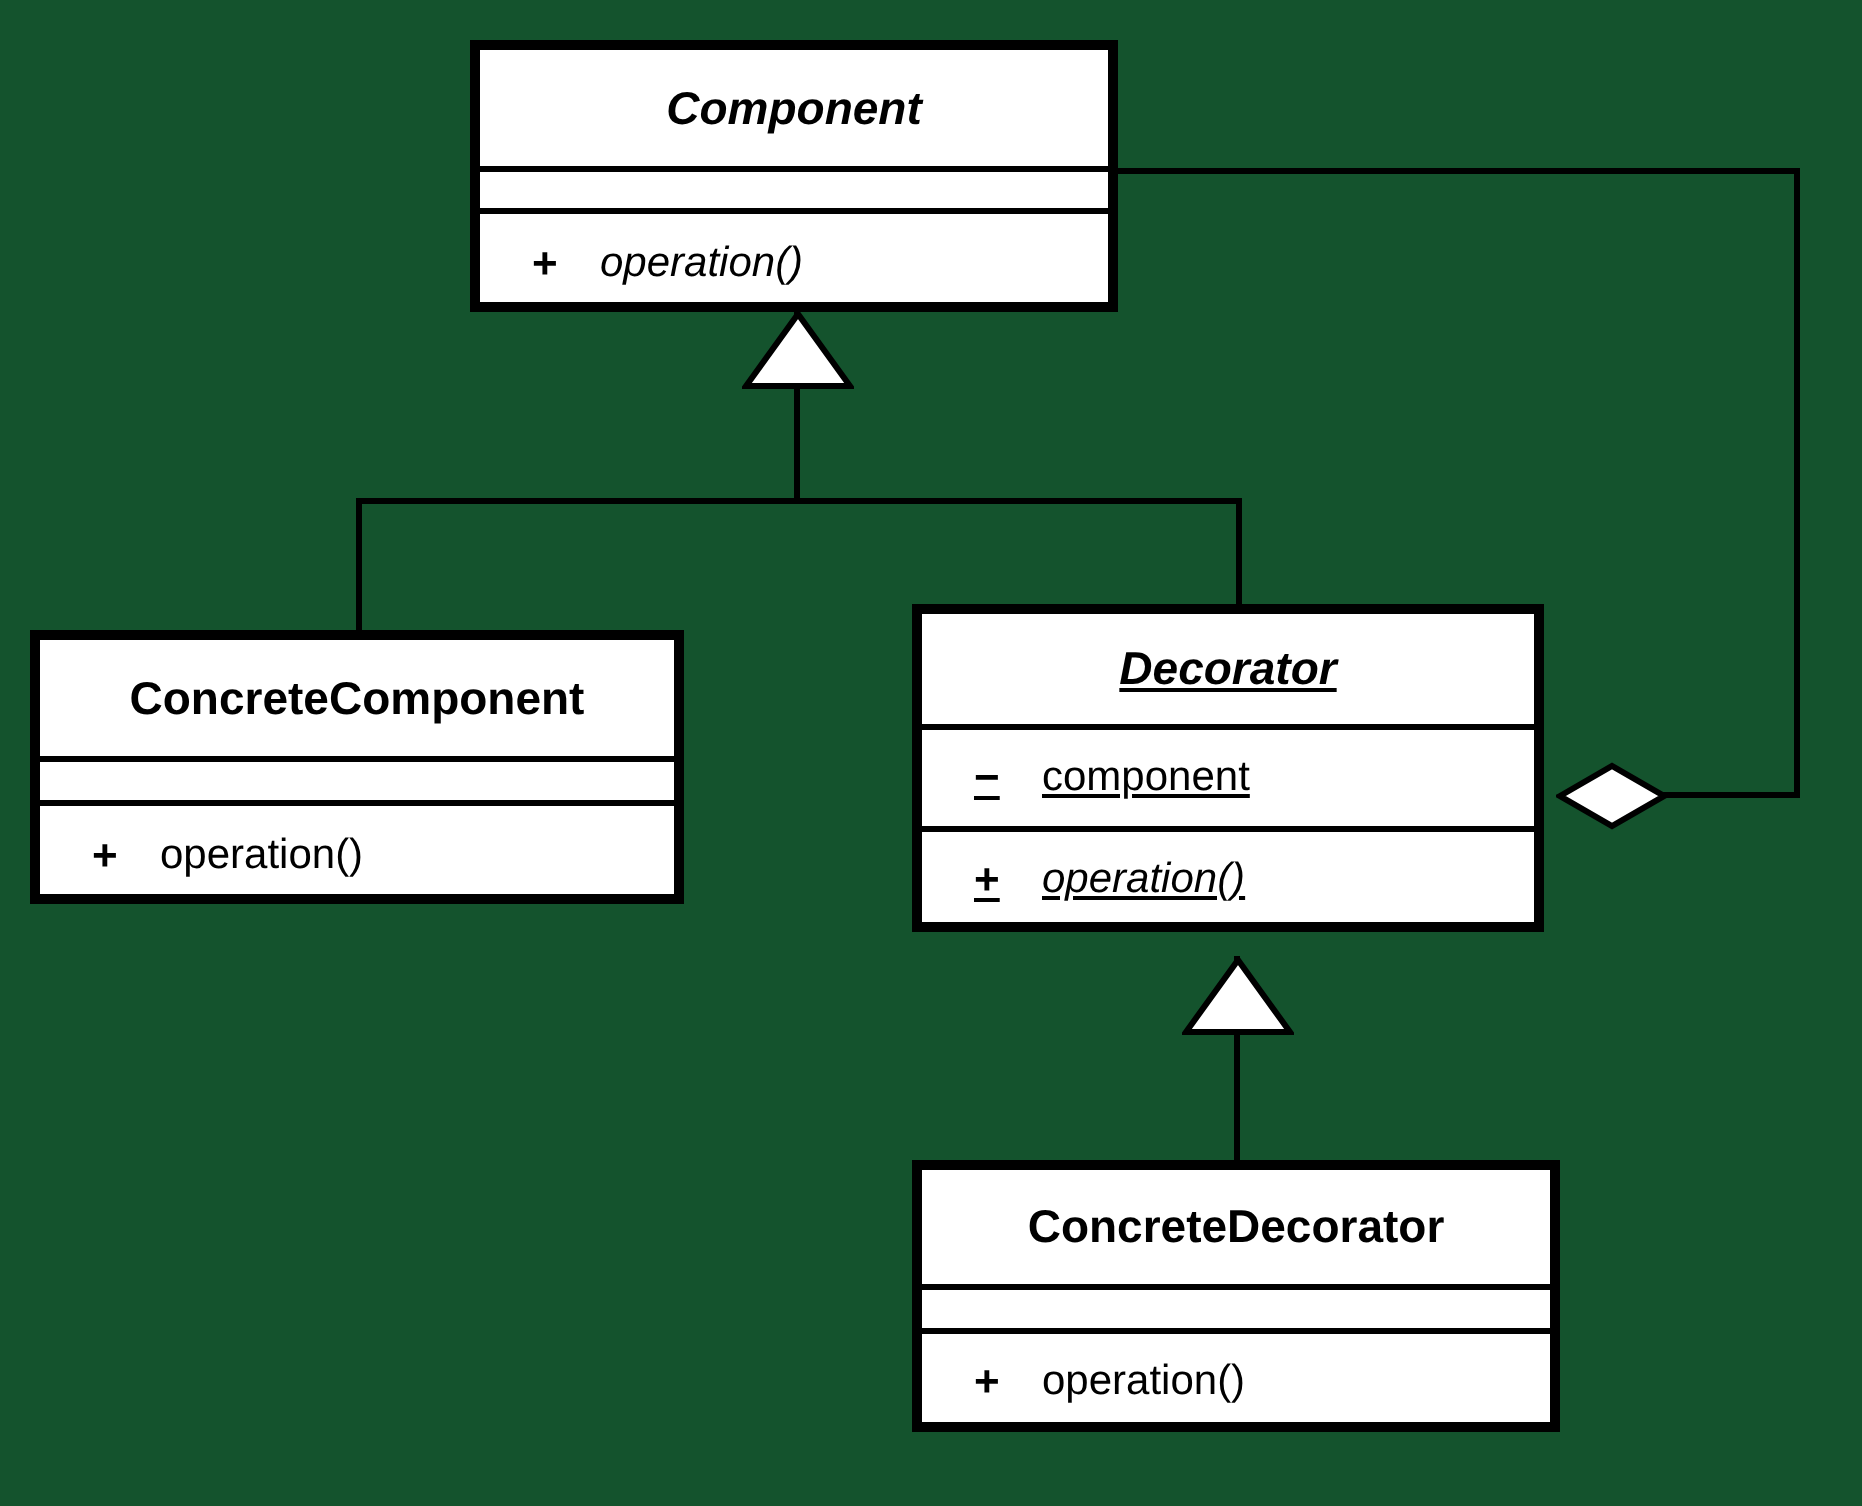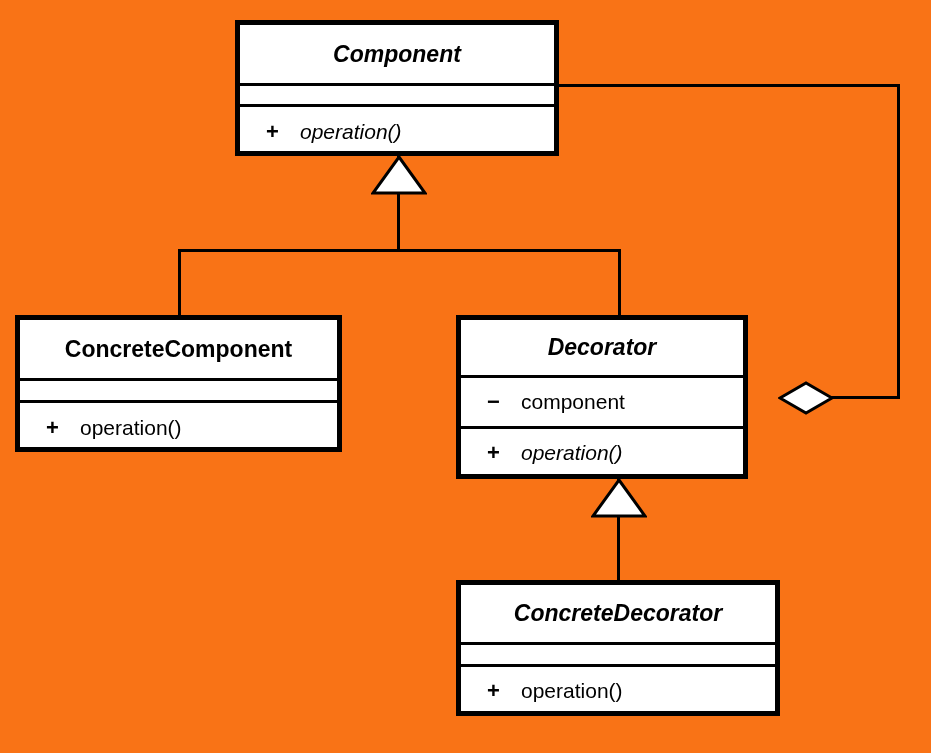--- a/index.html
+++ b/index.html
@@ -8,21 +8,21 @@
     padding: 0;
     background: #ffffff;
   }
   body {
     font-family: "Liberation Sans", sans-serif;
   }
   #canvas {
     position: relative;
     width: 931px;
     height: 753px;
-    background: #f97316;
+    background: #14532d;
     overflow: hidden;
   }
 
   
   .uml-class {
     position: absolute;
     box-sizing: border-box;
     background: #ffffff;
     border: 5px solid #000000;
     z-index: 3;
@@ -133,36 +133,36 @@
     <div class="uml-name" style="height:58px;border-radius:29px;">ConcreteComponent</div>
     <div class="uml-sep"></div>
     <div class="uml-compartment empty" style="height:19px;"></div>
     <div class="uml-sep"></div>
     <div class="uml-compartment" style="height:49px;">
       <span class="vis">+</span>
       <span>operation()</span>
     </div>
   </div>
 
-  <div class="uml-class uml-abstract" style="left:456px; top:315px; width:292px; height:164px;">
+  <div class="uml-class uml-abstract" style="left:456px; top:302px; width:316px; height:164px;text-decoration:underline;">
     <div class="uml-name" style="height:55px;">Decorator</div>
     <div class="uml-sep"></div>
     <div class="uml-compartment" style="height:48px;">
       <span class="vis">−</span>
       <span>component</span>
     </div>
     <div class="uml-sep"></div>
     <div class="uml-compartment" style="height:48px;">
       <span class="vis">+</span>
       <span class="member-italic">operation()</span>
     </div>
   </div>
 
   <div class="uml-class" style="left:456px; top:580px; width:324px; height:136px;">
-    <div class="uml-name" style="height:57px;font-style:italic;">ConcreteDecorator</div>
+    <div class="uml-name" style="height:57px;">ConcreteDecorator</div>
     <div class="uml-sep"></div>
     <div class="uml-compartment empty" style="height:19px;"></div>
     <div class="uml-sep"></div>
     <div class="uml-compartment" style="height:48px;">
       <span class="vis">+</span>
       <span>operation()</span>
     </div>
   </div>
 
 </div>

